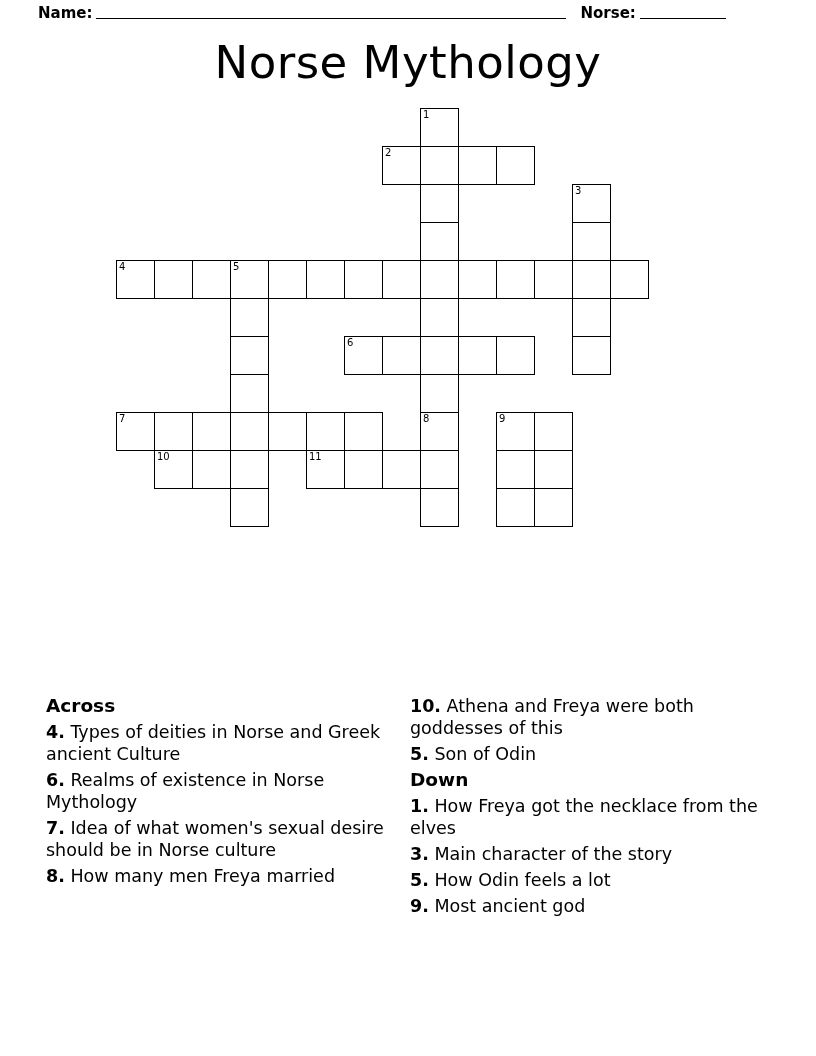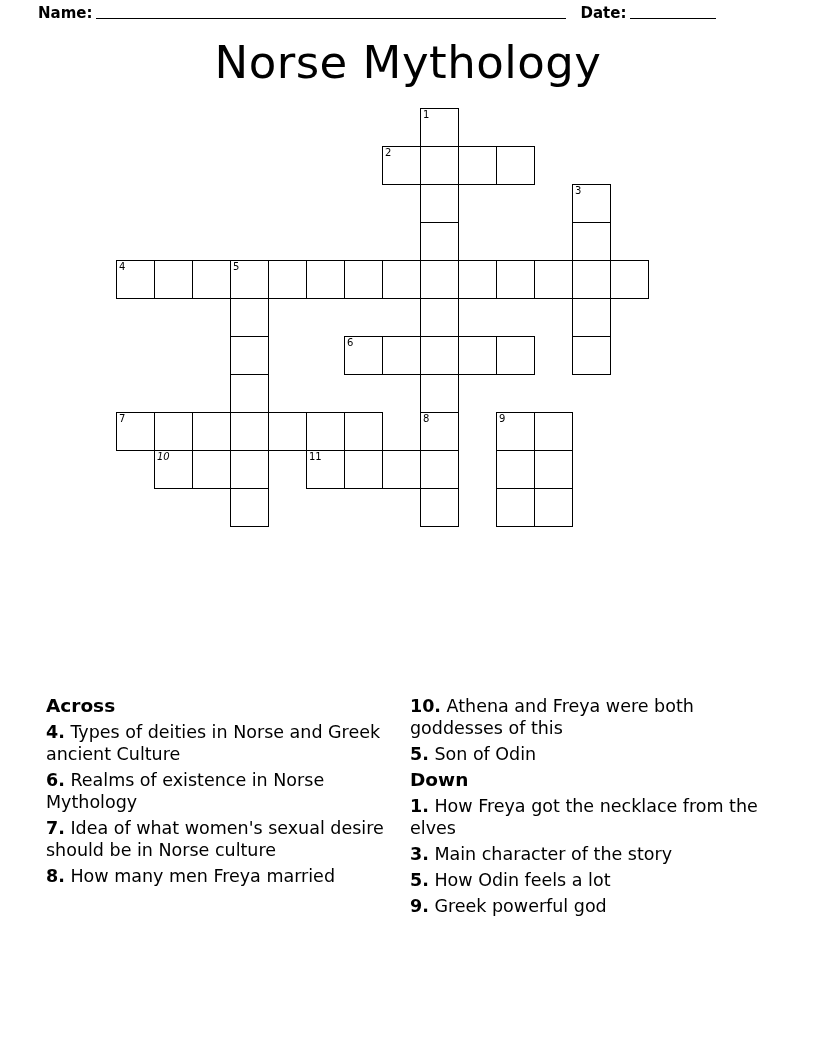--- a/index.html
+++ b/index.html
@@ -116,21 +116,21 @@
   .spacer-head { margin-top: 4px; }
 </style>
 </head>
 <body>
 
 <div class="page">
 
   <div class="header">
     <span class="name-label">Name:</span>
     <span class="rule name-rule"></span>
-    <span class="date-label">Date:</span>
+    <span class="date-label">Norse:</span>
     <span class="rule date-rule"></span>
   </div>
 
   <div class="title">Norse Mythology</div>
 
   <div class="grid" id="crossword-grid">
       <div class="cell" style="left: 304px; top: 0px;">
         <span class="num">1</span>
       </div>
       <div class="cell" style="left: 266px; top: 38px;">
@@ -186,21 +186,21 @@
       <div class="cell" style="left: 152px; top: 304px;"></div>
       <div class="cell" style="left: 190px; top: 304px;"></div>
       <div class="cell" style="left: 228px; top: 304px;"></div>
       <div class="cell" style="left: 304px; top: 304px;">
         <span class="num">8</span>
       </div>
       <div class="cell" style="left: 380px; top: 304px;">
         <span class="num">9</span>
       </div>
       <div class="cell" style="left: 418px; top: 304px;"></div>
-      <div class="cell" style="left: 38px; top: 342px; font-style: italic;">
+      <div class="cell" style="left: 38px; top: 342px;">
         <span class="num">10</span>
       </div>
       <div class="cell" style="left: 76px; top: 342px;"></div>
       <div class="cell" style="left: 114px; top: 342px;"></div>
       <div class="cell" style="left: 190px; top: 342px;">
         <span class="num">11</span>
       </div>
       <div class="cell" style="left: 228px; top: 342px;"></div>
       <div class="cell" style="left: 266px; top: 342px;"></div>
       <div class="cell" style="left: 304px; top: 342px;"></div>
@@ -254,18 +254,18 @@
       <span class="clue">
         <span class="cn">3.</span>
         <span>Main character of the story</span>
       </span>
       <span class="clue">
         <span class="cn">5.</span>
         <span>How Odin feels a lot</span>
       </span>
       <span class="clue">
         <span class="cn">9.</span>
-        <span>Greek powerful god</span>
+        <span>Most ancient god</span>
       </span>
     </div>
 
   </div>
 </div>
 
 </body></html>

